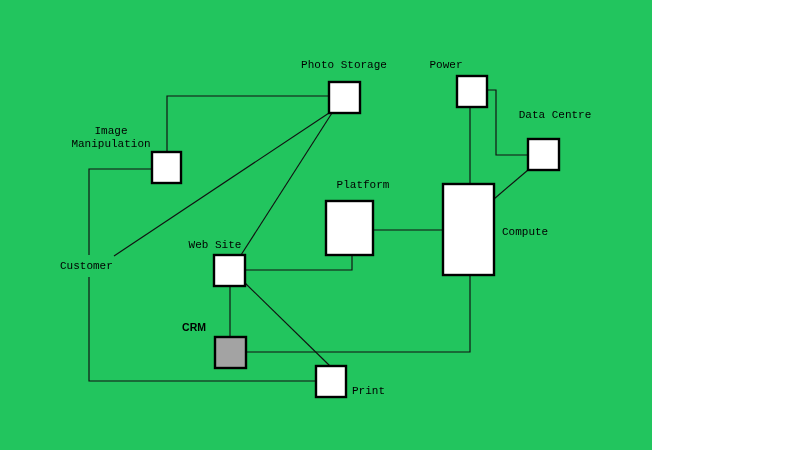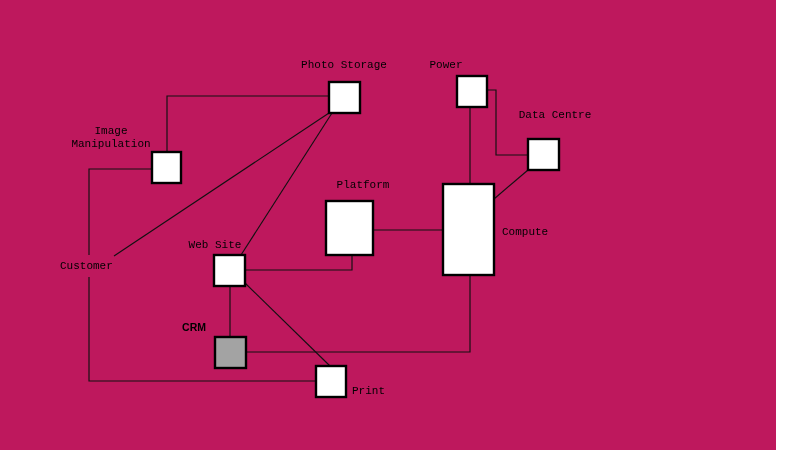--- a/index.html
+++ b/index.html
@@ -6,23 +6,23 @@
   html, body {
     margin: 0;
     padding: 0;
     background: #ffffff;
   }
   body {
     font-family: "Liberation Mono", "DejaVu Sans Mono", monospace;
   }
   #canvas-wrap {
     position: relative;
-    width: 776px;
+    width: 652px;
     height: 450px;
-    background: #be185d;
+    background: #22c55e;
     overflow: hidden;
   }
   #diagram-svg {
     position: absolute;
     left: 0;
     top: 0;
     width: 800px;
     height: 450px;
     display: block;
   }

